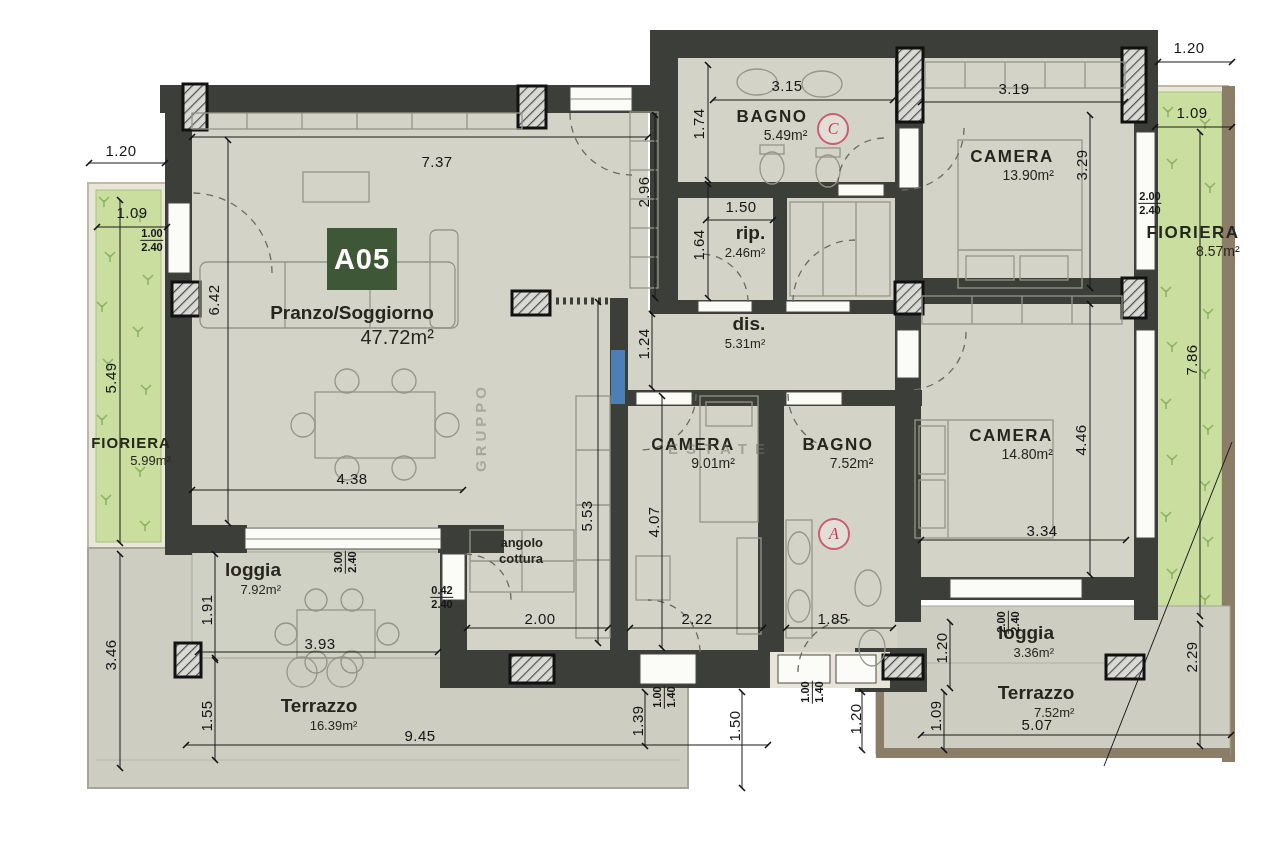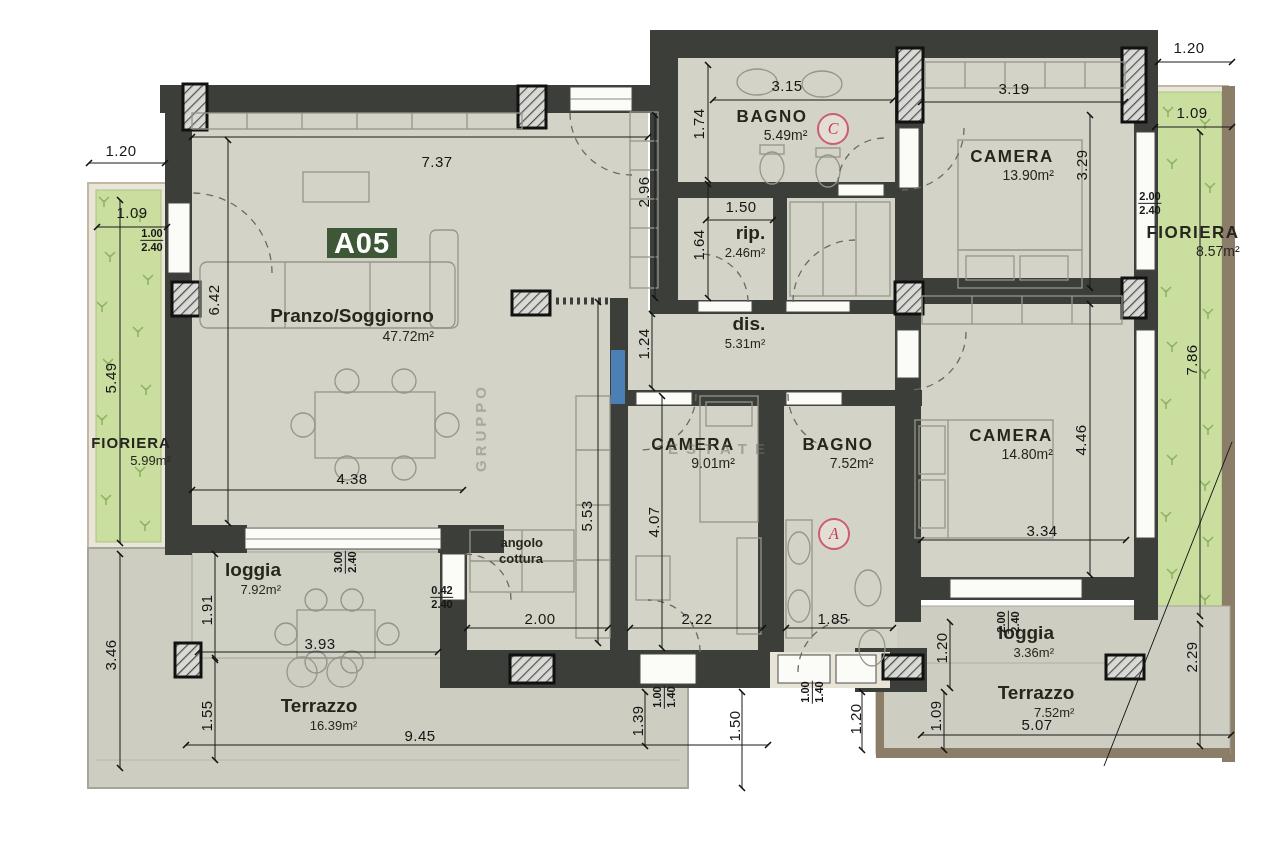--- a/index.html
+++ b/index.html
@@ -20,31 +20,31 @@
   #plan svg{position:absolute;left:0;top:0;}
   #labels{position:absolute;left:0;top:0;width:100%;height:100%;}
   .room-label{position:absolute;transform:translate(-50%,-50%);text-align:right;color:#26261f;line-height:1.25;white-space:nowrap;}
   .room-label .rname{display:block;}
   .room-label .rarea{display:block;font-weight:400;}
   .st-caps .rname{font-size:17px;font-weight:700;letter-spacing:1.5px;}
   .st-caps .rarea{font-size:14px;}
   .st-capsm .rname{font-size:15px;font-weight:700;letter-spacing:1px;}
   .st-capsm .rarea{font-size:13px;}
   .st-big .rname{font-size:19px;font-weight:700;}
-  .st-big .rarea{font-size:14px;}
+  .st-big .rarea{font-size:20px;}
   .st-small .rname{font-size:19px;font-weight:700;}
   .st-small .rarea{font-size:13px;}
   .st-tiny .rname{font-size:13px;font-weight:700;line-height:1.2;white-space:pre-line;}
   .dim{position:absolute;transform:translate(-50%,-50%);font-size:15px;font-weight:500;color:var(--dim);letter-spacing:0.5px;white-space:nowrap;}
   .dim.v{transform:translate(-50%,-50%) rotate(-90deg);}
   .winpair{position:absolute;transform:translate(-50%,-50%);font-size:11px;font-weight:600;color:var(--dim);text-align:center;line-height:1.15;}
   .winpair.v{transform:translate(-50%,-50%) rotate(-90deg);}
   .winpair .wtop{display:block;border-bottom:1px solid #222;padding:0 1px;}
   .winpair .wbot{display:block;padding:0 1px;}
-  #unit-badge{position:absolute;left:327px;top:228px;width:70px;height:30px;background:#3e5737;
+  #unit-badge{position:absolute;left:327px;top:228px;width:70px;height:62px;background:#3e5737;
       color:#ffffff;font-size:29px;font-weight:700;display:flex;align-items:center;justify-content:center;letter-spacing:1px;}
   .door-marker{position:absolute;transform:translate(-50%,-50%);width:28px;height:28px;border:2px solid #cb5c72;
       border-radius:50%;color:#c23a55;font-family:"Liberation Serif","DejaVu Serif",serif;font-style:italic;
       font-size:16px;display:flex;align-items:center;justify-content:center;background:rgba(255,240,242,0.35);}
   #wm-main{position:absolute;left:498px;top:378px;width:300px;font-size:95px;font-weight:700;color:var(--wm);letter-spacing:0px;line-height:1;}
   #wm-vert{position:absolute;left:472px;top:372px;width:18px;height:110px;font-size:15px;font-weight:700;color:rgba(115,115,108,0.45);
       letter-spacing:4px;writing-mode:vertical-rl;transform:rotate(180deg);text-align:center;}
   #wm-sub{position:absolute;left:668px;top:440px;font-size:15px;font-weight:700;color:rgba(115,115,108,0.5);letter-spacing:8px;}
 </style>
 </head>

